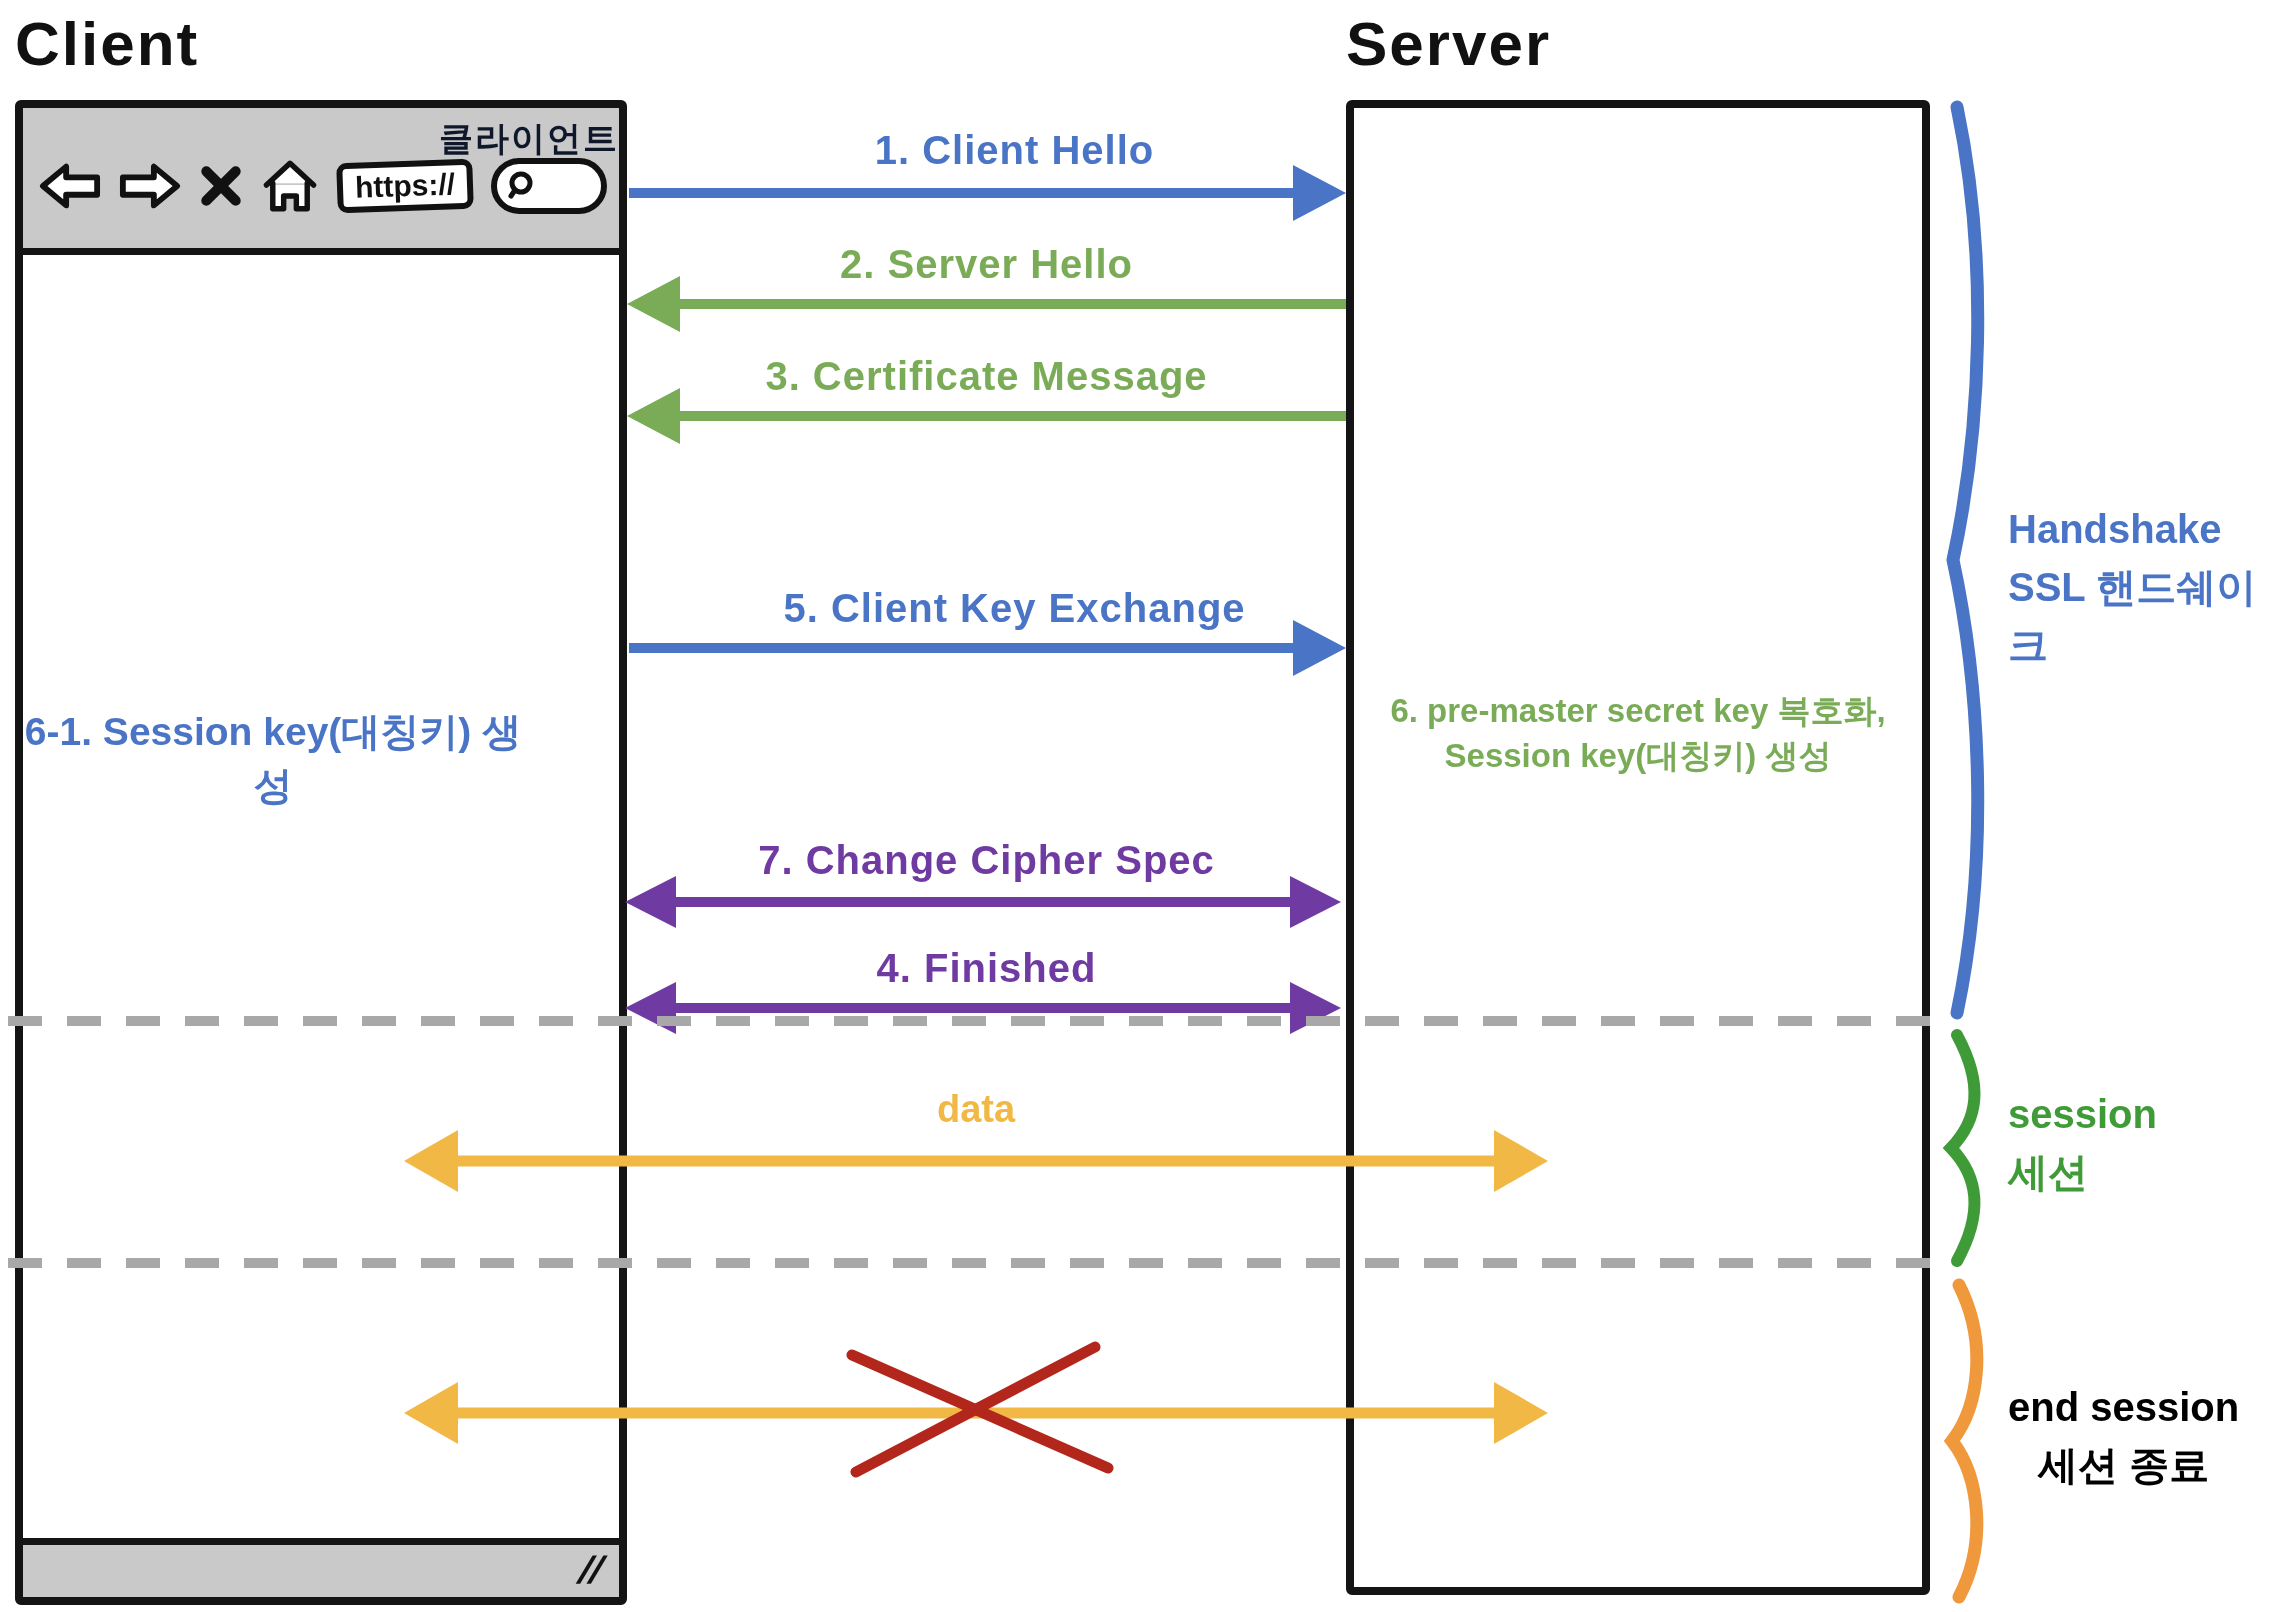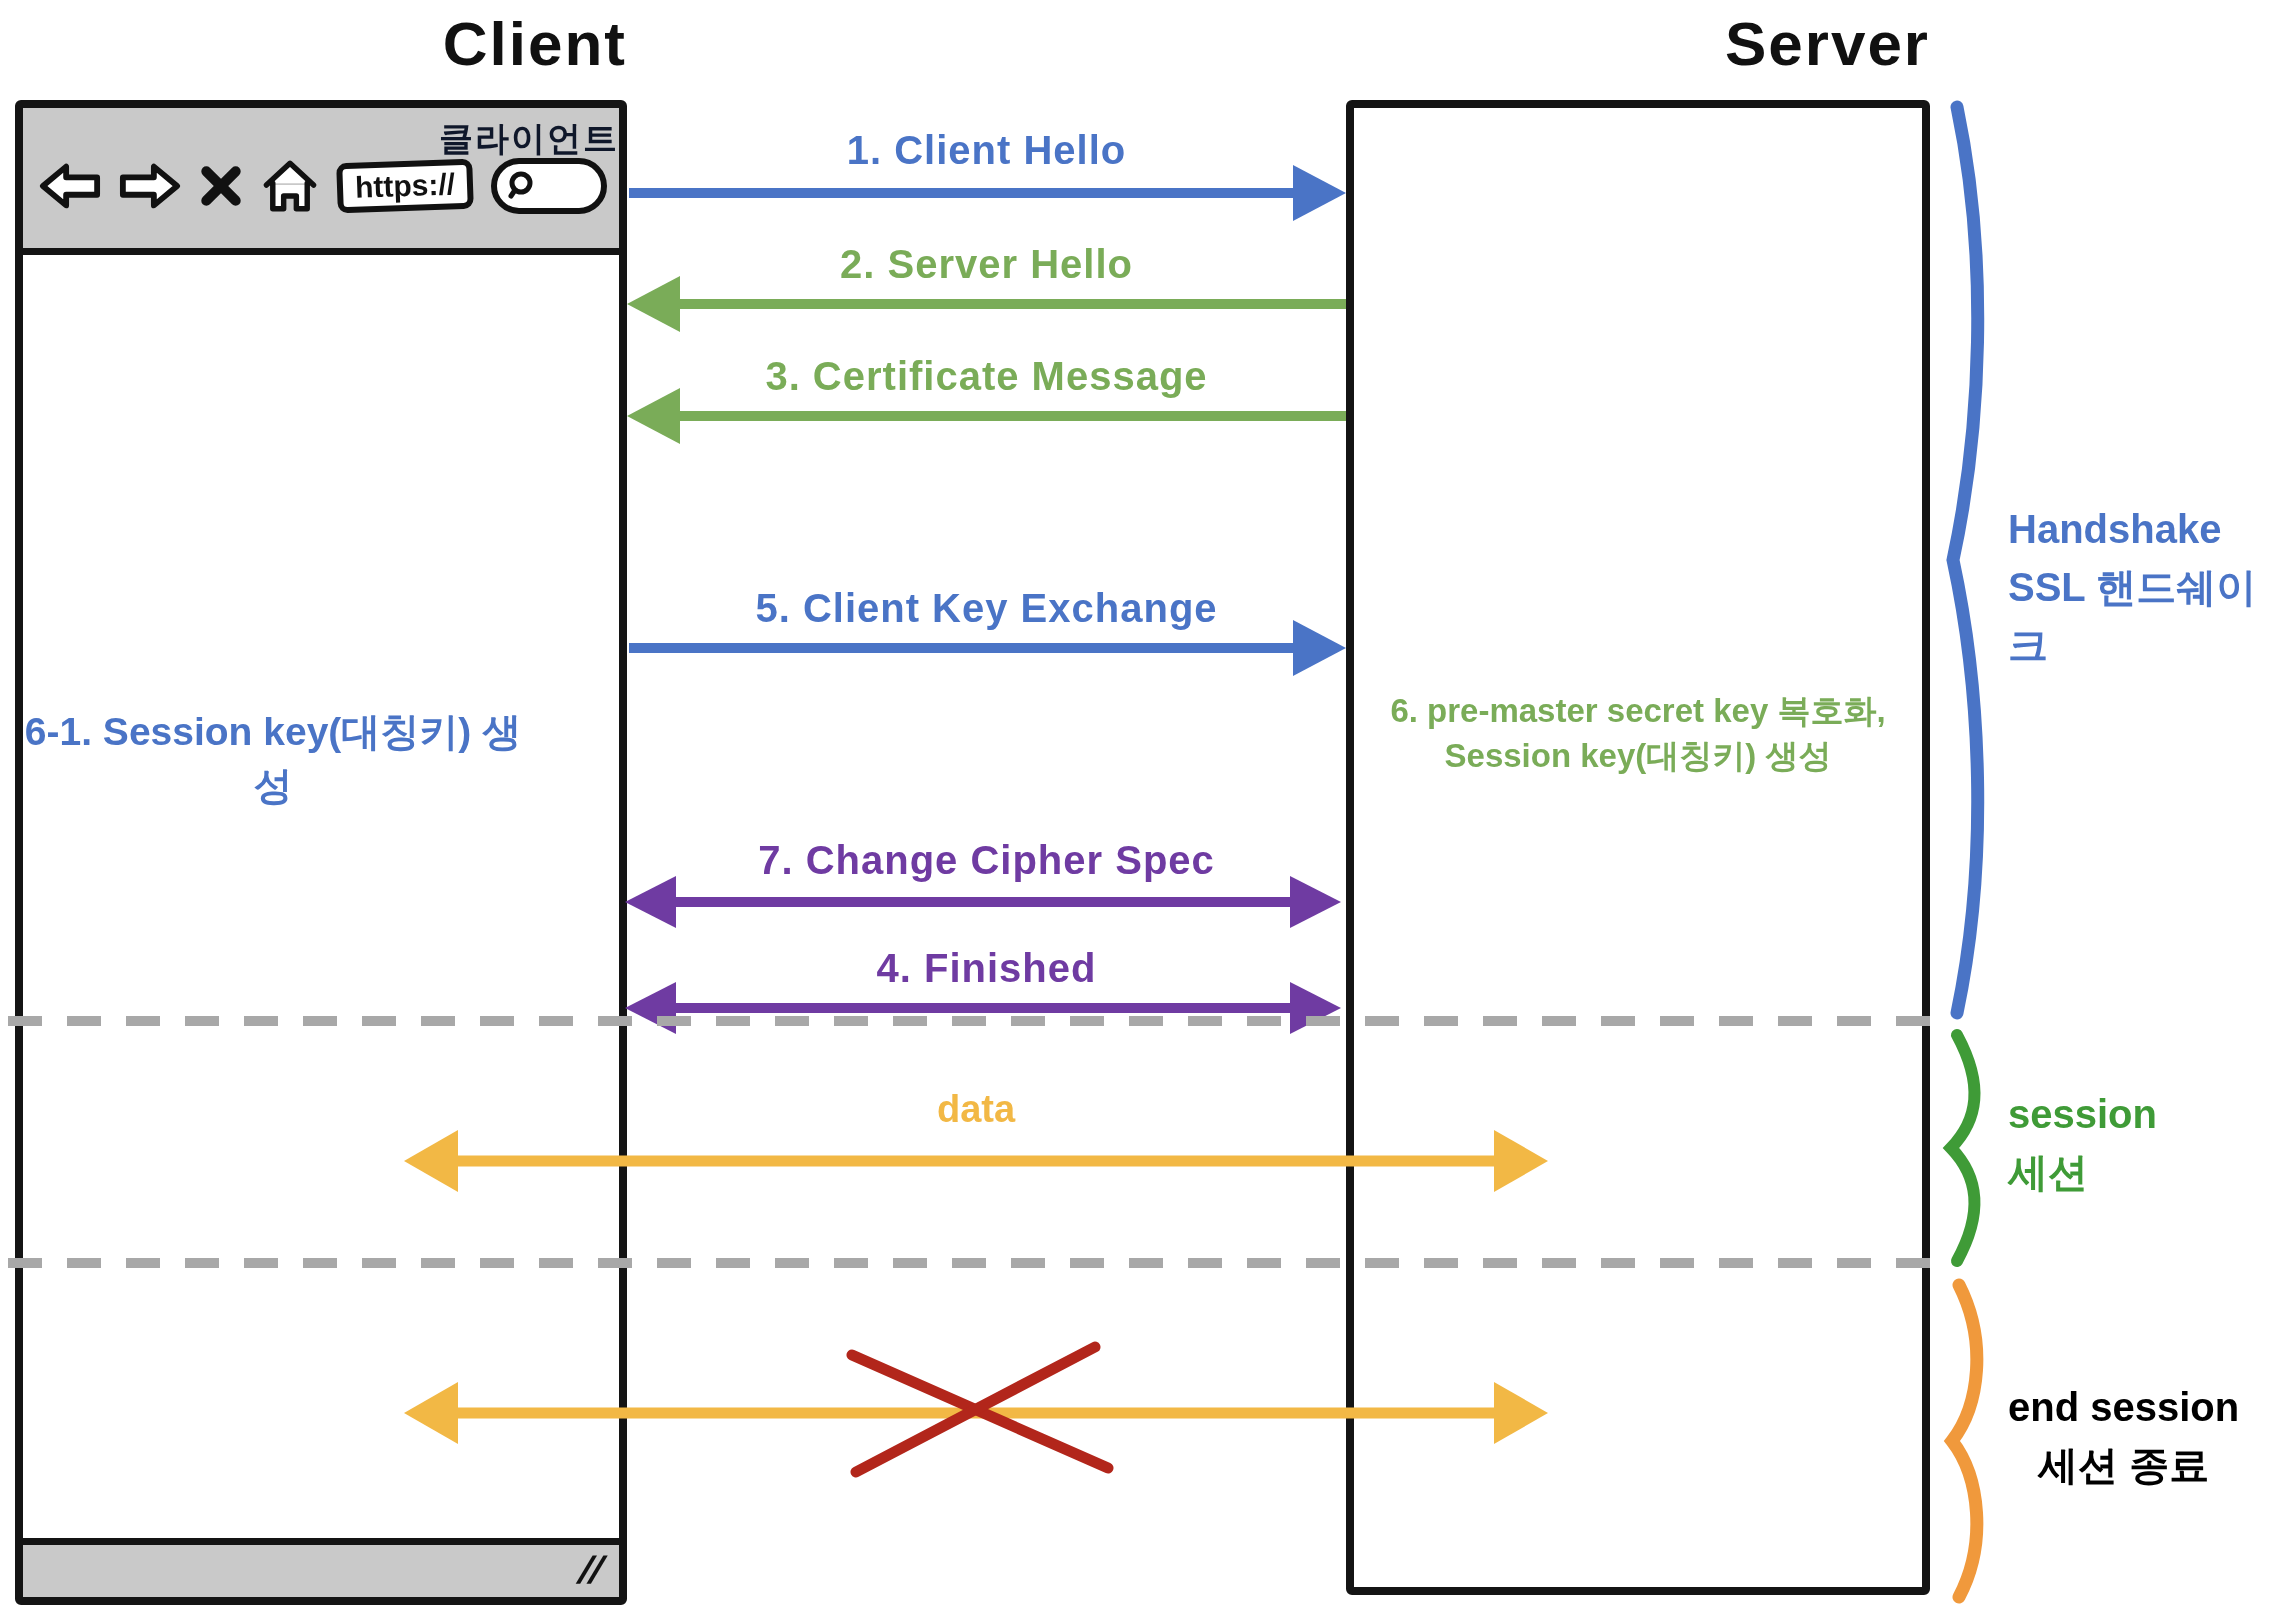--- a/index.html
+++ b/index.html
@@ -1,41 +1,41 @@
 <!DOCTYPE html>
 <html><head>
 <meta charset="utf-8">
 <style>
   html,body{margin:0;padding:0;background:#ffffff;}
   body{font-family:"Liberation Sans","DejaVu Sans",sans-serif;}
   #stage{position:relative;width:2290px;height:1612px;background:#ffffff;overflow:hidden;}
 
   
-  .col-title{position:absolute;top:8px;font-size:62px;font-weight:bold;color:#111;text-align:right;letter-spacing:2px;}
+  .col-title{position:absolute;top:8px;font-size:62px;font-weight:bold;color:#111;text-align:left;letter-spacing:2px;}
   #client-title{left:15px;width:612px;}
   #server-title{left:1346px;width:584px;}
 
   
   .window{position:absolute;background:#fff;border:8px solid #141414;border-radius:6px;box-sizing:border-box;}
   #client-window{left:15px;top:100px;width:612px;height:1505px;}
   #server-window{left:1346px;top:100px;width:584px;height:1495px;}
 
   
   .toolbar{position:absolute;left:0;top:0;right:0;height:140px;background:#c9c9c9;border-bottom:7px solid #141414;}
   .toolbar-title{position:absolute;left:0;right:0;top:8px;text-align:right;font-size:34px;font-weight:bold;color:#0f172a;letter-spacing:2px;}
   .toolbar-icons{position:absolute;left:16px;top:50px;display:flex;align-items:center;gap:18px;}
   .tb-icon{display:inline-flex;align-items:center;justify-content:center;}
   .address-pill{border:6px solid #111;border-radius:10px;background:#fff;padding:2px 12px;font-size:30px;font-weight:bold;color:#111;transform:rotate(-2deg);}
   .search-pill{width:96px;height:44px;border:6px solid #111;border-radius:999px;background:#fff;display:flex;align-items:center;padding-left:8px;box-sizing:content-box;}
   .footerbar{position:absolute;left:0;right:0;bottom:0;height:52px;background:#c9c9c9;border-top:7px solid #141414;}
   .resize-glyph{position:absolute;right:18px;top:4px;font-size:38px;font-weight:900;font-style:italic;color:#111;transform:skewX(-12deg);}
 
   
   .msg-label{position:absolute;left:627px;width:719px;text-align:center;font-size:40px;font-weight:bold;letter-spacing:1px;}
-  .blue{color:#4a74c6;}
+  .blue{color:#4a74c6;padding-left:28px;}
   .green{color:#7aac58;}
   .purple{color:#6f3ba2;}
 
   
   .note{position:absolute;font-weight:bold;text-align:center;}
   #note-step4{left:15px;width:612px;top:480px;font-size:37px;line-height:52px;color:#4a74c6;}
   #note-step6-1{left:15px;width:516px;top:705px;font-size:39px;color:#4a74c6;}
   #note-step6{left:1346px;width:584px;top:688px;font-size:33px;line-height:45px;color:#7aac58;}
 
   

